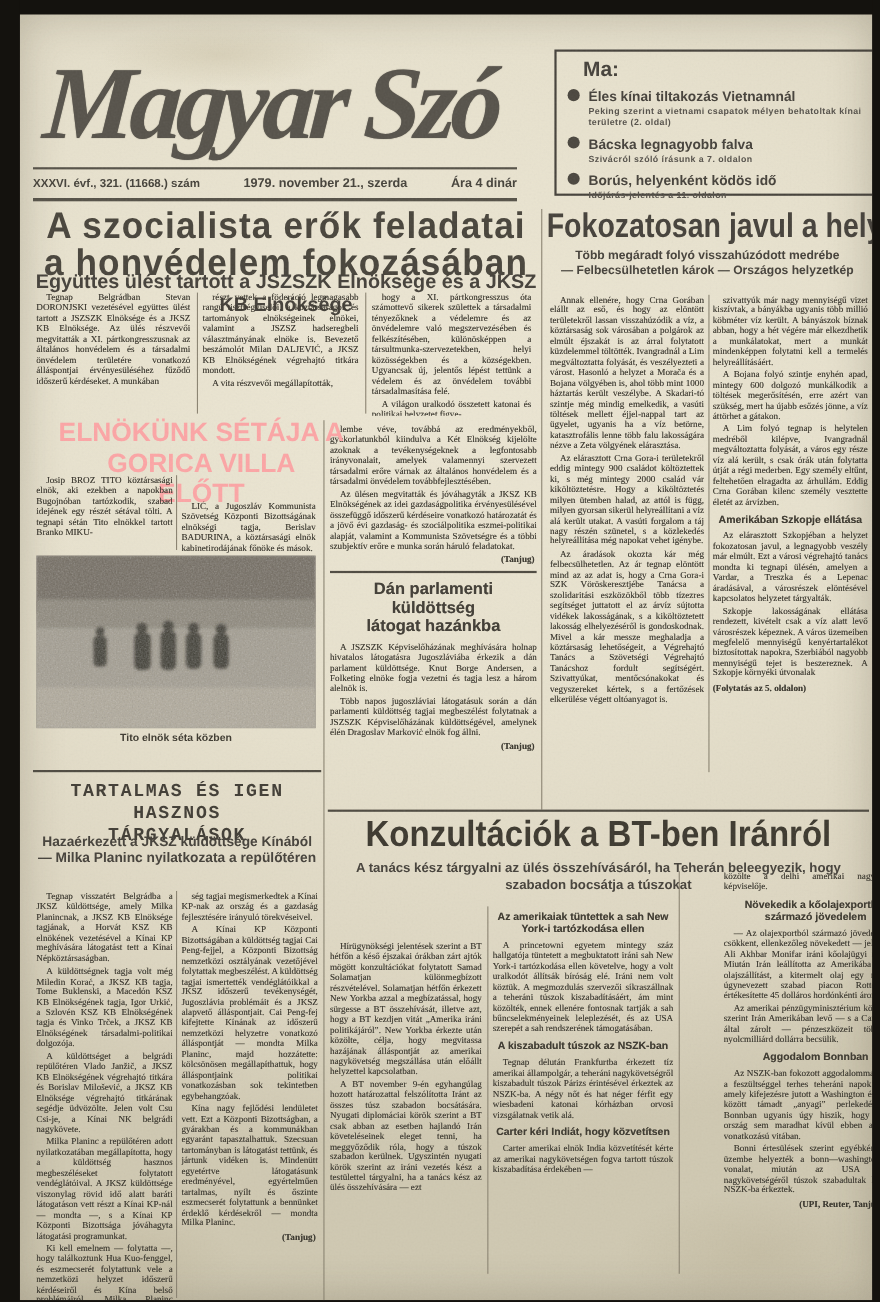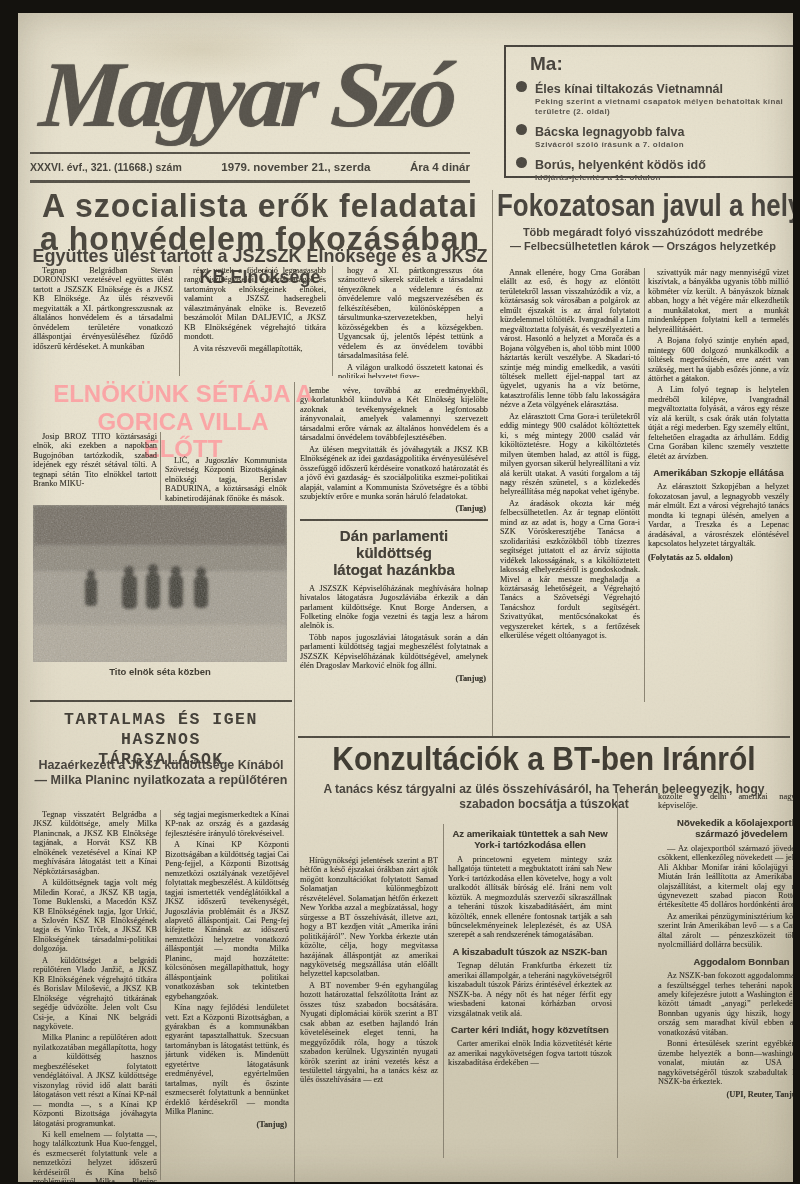--- a/index.html
+++ b/index.html
@@ -235,20 +235,21 @@
     </div>
   <div class="col" style="left:648px;top:268px;width:141px;height:436px;">
     <div>
         <p class="para">szivattyúk már nagy mennyiségű vizet kiszívtak, a bányákba ugyanis több millió köbméter víz került. A bányászok bíznak abban, hogy a hét végére már elkezdhetik a munkálatokat, mert a munkát mindenképpen folytatni kell a termelés helyreállításáért.</p>
         <p class="para">A Bojana folyó szintje enyhén apad, mintegy 600 dolgozó munkálkodik a töltések megerősítésén, erre azért van szükség, mert ha újabb esőzés jönne, a víz áttörhet a gátakon.</p>
         <p class="para">A Lim folyó tegnap is helytelen medréből kilépve, Ivangradnál megváltoztatta folyását, a város egy része víz alá került, s csak órák után folytatta útját a régi mederben. Egy személy eltűnt, feltehetően elragadta az árhullám. Eddig Crna Gorában kilenc személy vesztette életét az árvízben.</p>
       </div>
     <div class="colsub">Amerikában Szkopje ellátása</div>
     <div>
         <p class="para">Az elárasztott Szkopjéban a helyzet fokozatosan javul, a legnagyobb veszély már elmúlt. Ezt a városi végrehajtó tanács mondta ki tegnapi ülésén, amelyen a Vardar, a Treszka és a Lepenac áradásával, a városrészek elöntésével kapcsolatos helyzetet tárgyalták.</p>
+        <p class="para">Szkopje lakosságának ellátása rendezett, kivételt csak a víz alatt levő városrészek képeznek. A város üzemeiben megfelelő mennyiségű kenyértartalékot biztosítottak napokra, Szerbiából nagyobb mennyiségű tejet is beszereznek. A Szkopje környéki útvonalak</p>
       </div>
     <div class="contnote">(Folytatás az 5. oldalon)</div>
   </div>
   <div class="vrule" style="left:644px;top:268px;height:434px;"></div>
   <div class="vrule" style="left:492px;top:190px;height:546px;"></div>
   <div class="vrule" style="left:294px;top:382px;height:800px;"></div>
 
   <div class="hrule thick" style="left:298px;top:736px;width:492px;"></div>
   <div class="iran-headline">Konzultációk a BT-ben Iránról</div>
   <div class="iran-subhead">

